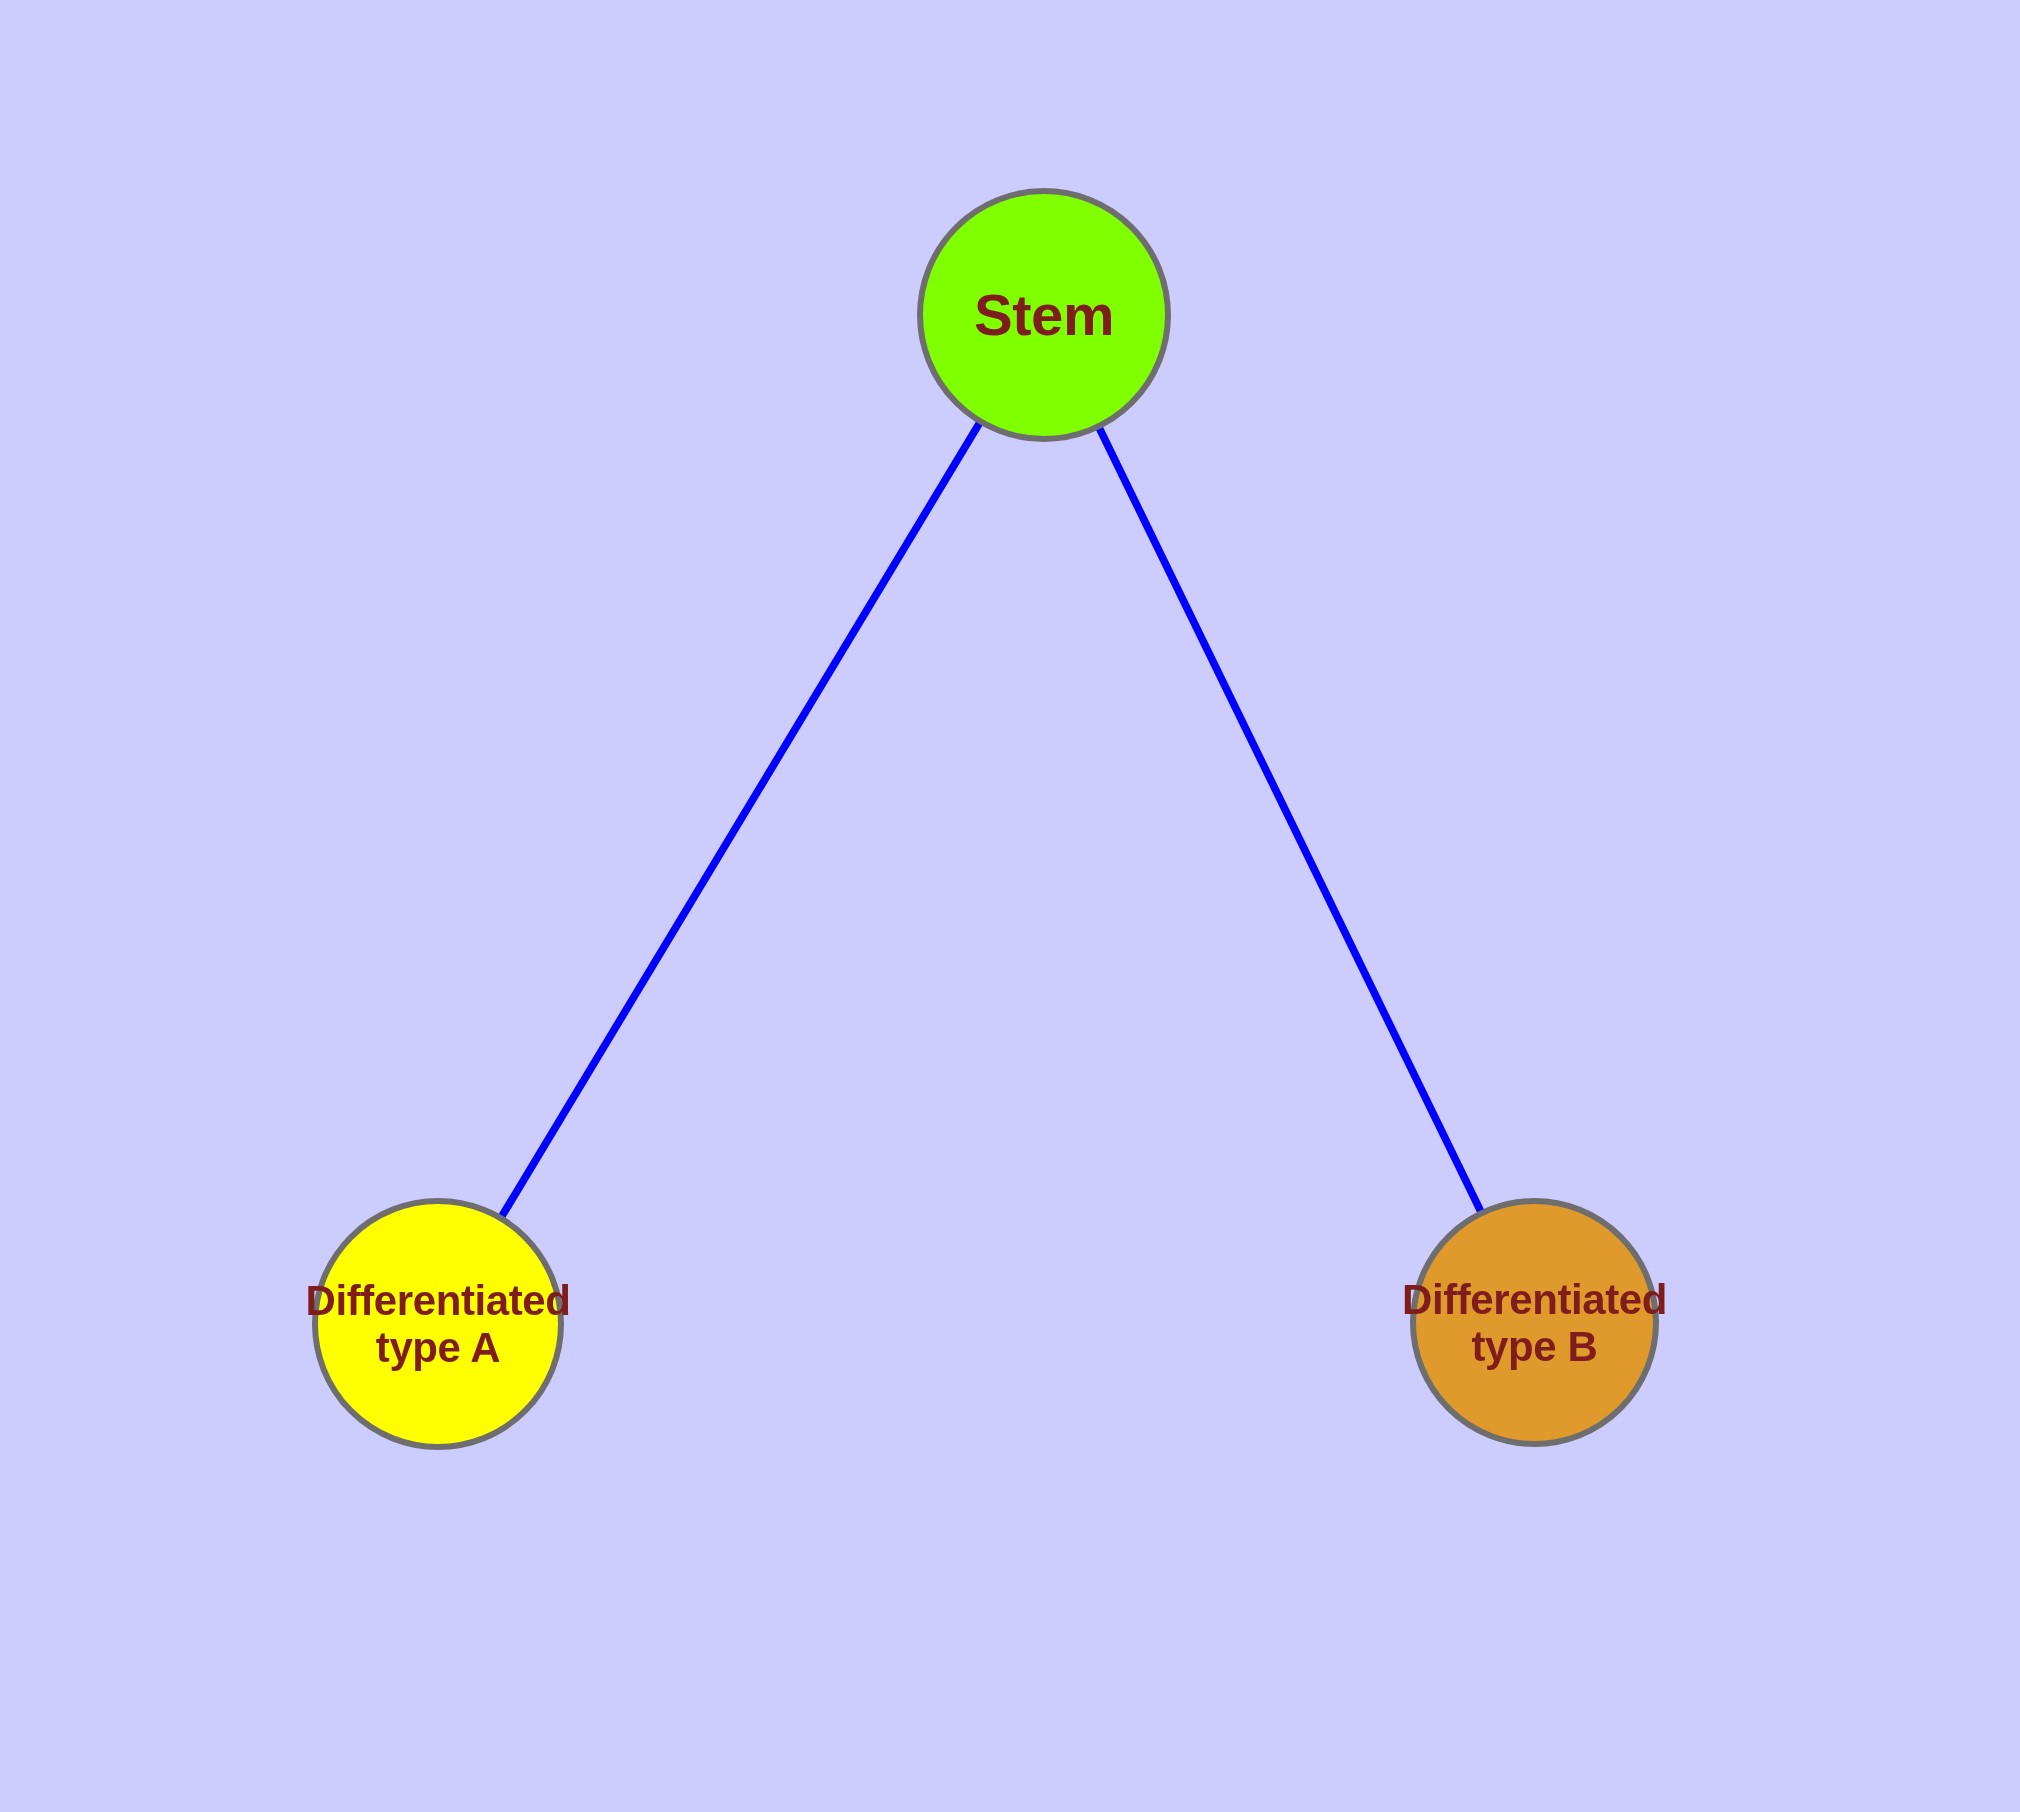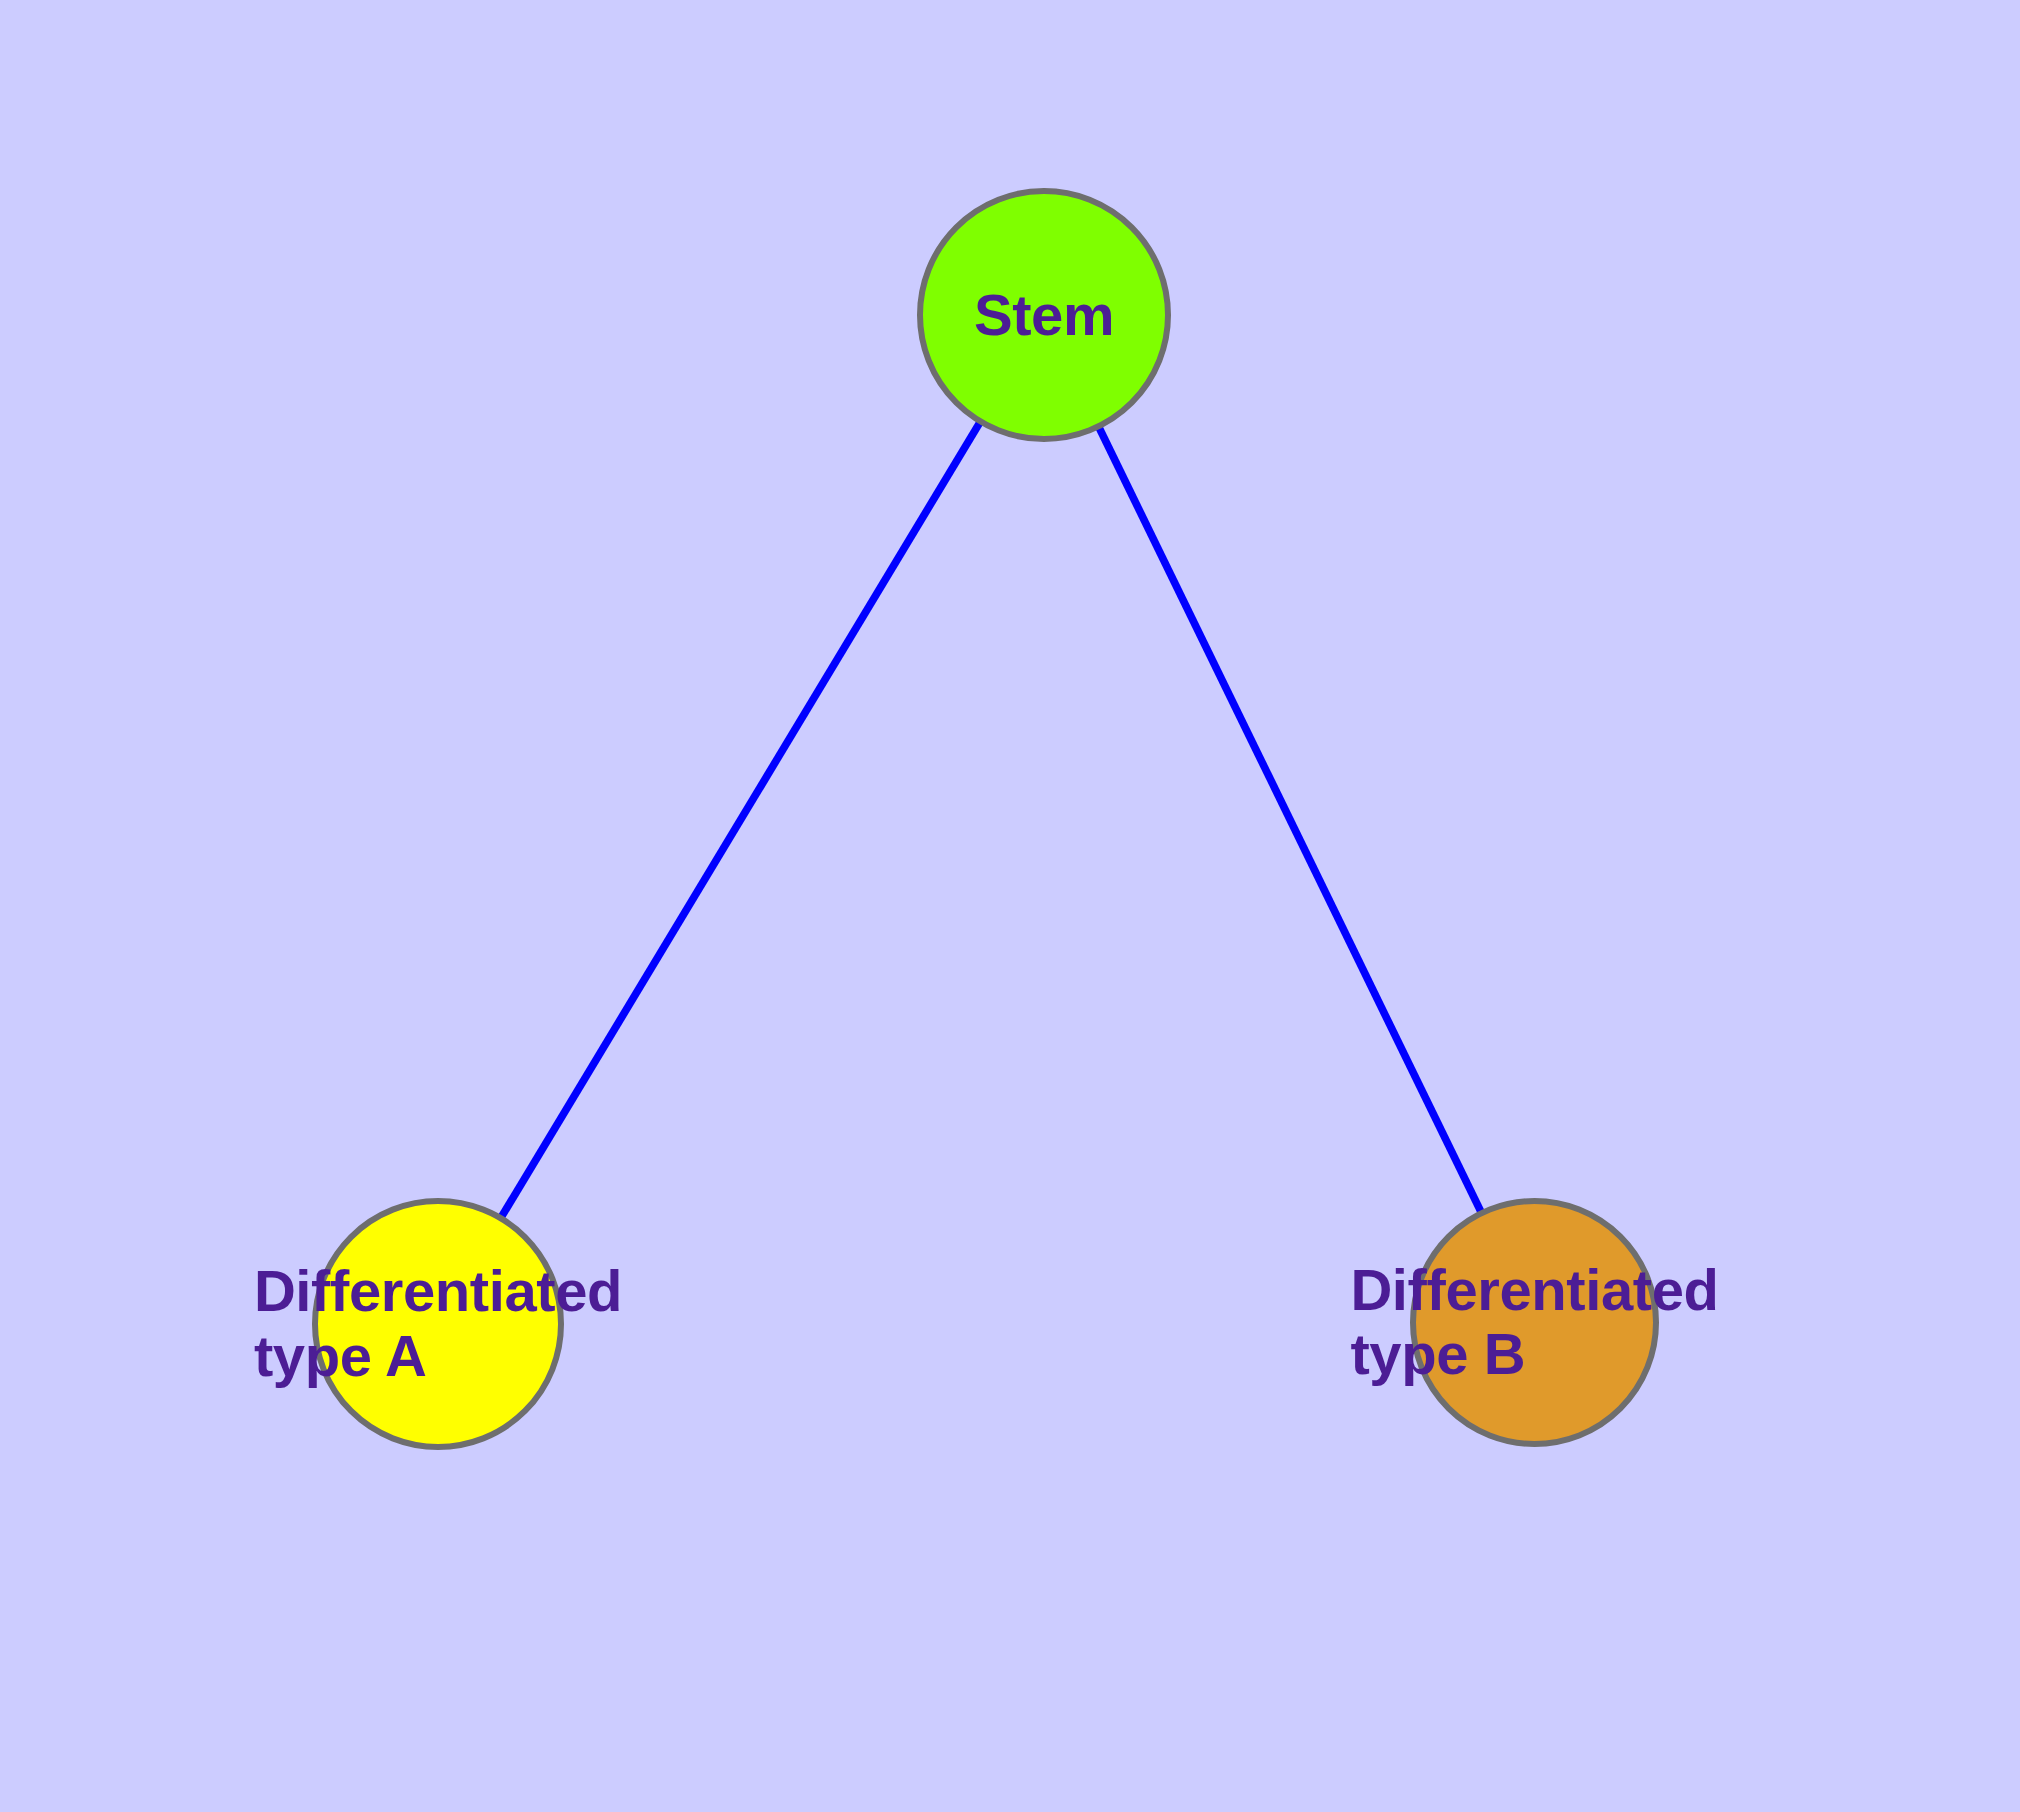--- a/index.html
+++ b/index.html
@@ -35,22 +35,22 @@
     box-sizing: border-box;
     border-radius: 50%;
     border: 6px solid #6e6e6e;
   }
   .node-label {
     position: absolute;
     left: 50%;
     top: 50%;
     transform: translate(-50%, -50%);
     white-space: pre;
-    text-align: left;
-    color: #4c1d95;
+    text-align: center;
+    color: #7f1d1d;
     font-weight: bold;
     line-height: 1.12;
     letter-spacing: -0.4px;
     pointer-events: none;
   }
   #node-stem {
     left: 917px;
     top: 188px;
     width: 254px;
     height: 254px;
@@ -68,21 +68,21 @@
   }
   #node-diff-b {
     left: 1410px;
     top: 1198px;
     width: 249px;
     height: 249px;
     background: #e09a2b;
   }
   #node-diff-a .node-label,
   #node-diff-b .node-label {
-    font-size: 58px;
+    font-size: 42px;
   }
 </style>
 </head>
 <body>
 
 <div id="canvas">
 
   <div id="bg-rect"></div>
 
   <svg id="edge-layer" viewBox="0 0 2384 2138" width="2021" height="1812" xmlns="http://www.w3.org/2000/svg">

